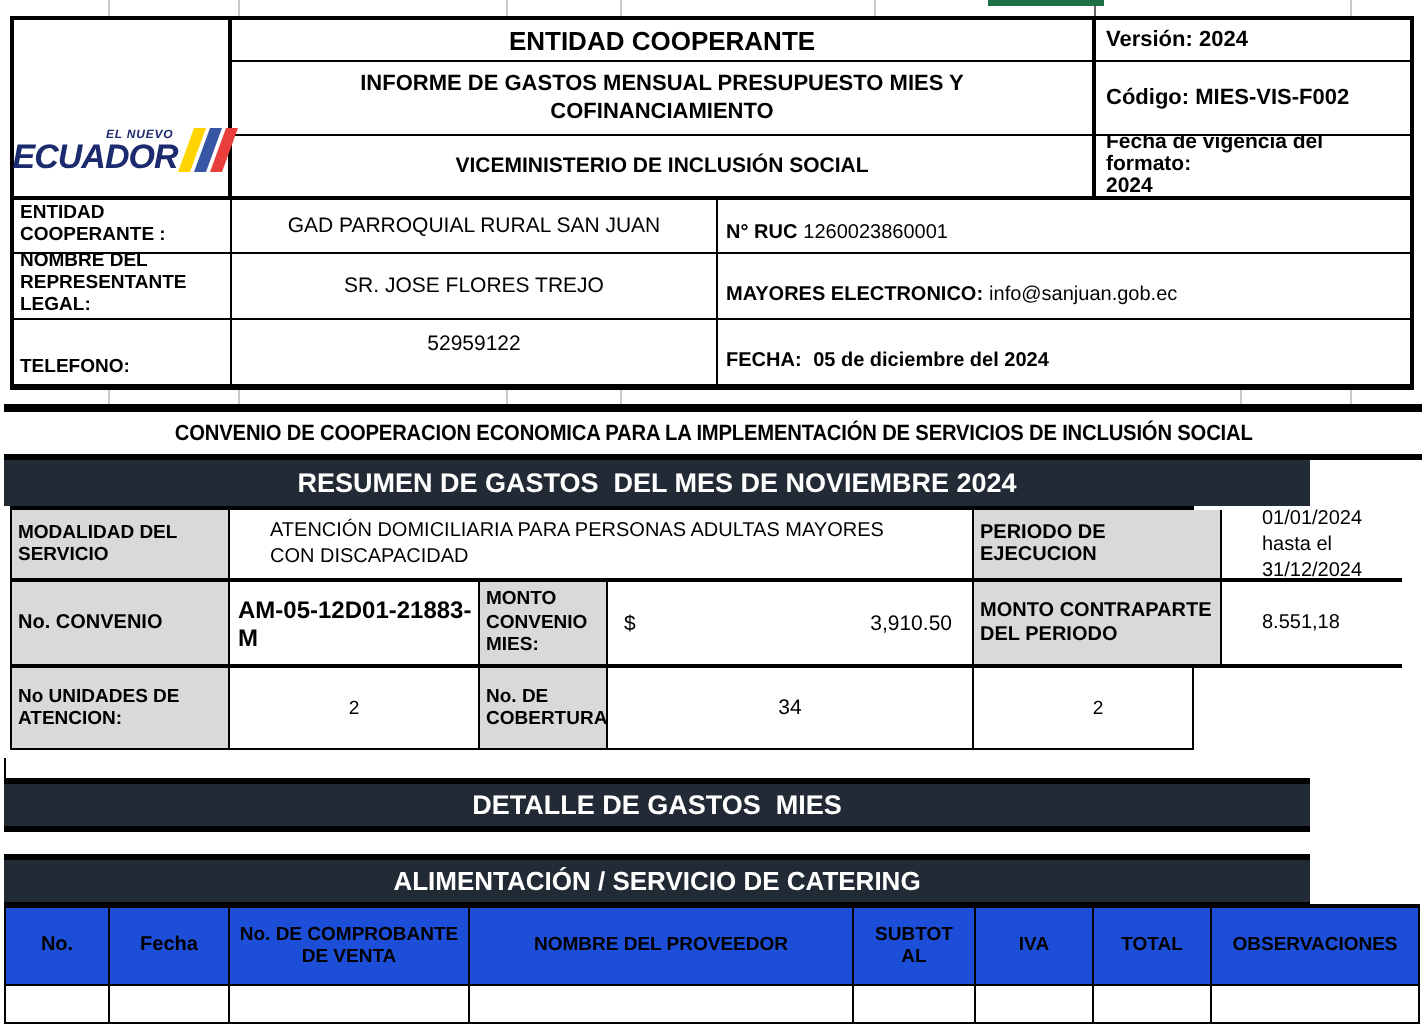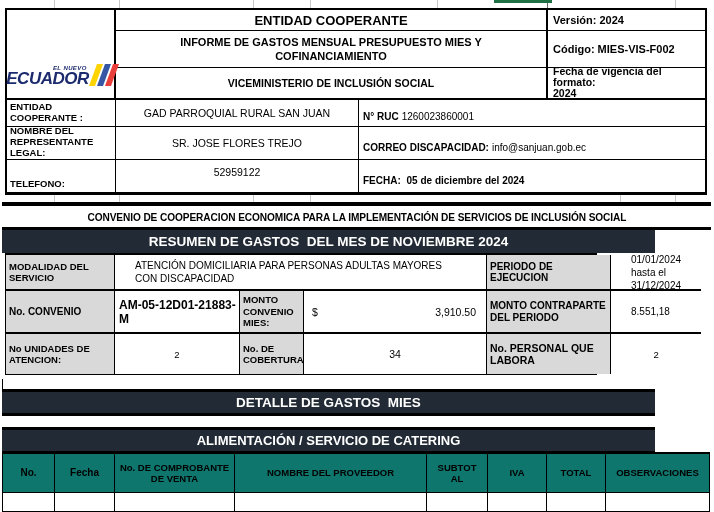--- a/index.html
+++ b/index.html
@@ -95,21 +95,21 @@
   .span3 { grid-column: 2 / 5; }
 
   
   .dtable {
     margin-left: 2px; width: 708px; height: 60px;
     border: 1px solid #000; border-top: 2px solid #000;
     display: grid;
     grid-template-columns: 52px 60px 120px 192px 61px 59px 59px 1fr;
     grid-template-rows: 39px 1fr;
   }
-  .hcell { background: #0f766e; border-right: 1px solid #000; border-bottom: 1px solid #000;
+  .hcell { background: #1d4ed8; border-right: 1px solid #000; border-bottom: 1px solid #000;
            display: flex; align-items: center; justify-content: center; text-align: center;
            font-size: 9.5px; font-weight: 700; line-height: 1.2; padding: 0 3px; }
   .hcell.subtotal { padding: 0 8px; word-break: break-all; }
   .ecell { background: #fff; border-right: 1px solid #000; }
   .dtable .last { border-right: none; }
 </style>
 </head>
 <body>
 
 <div class="sheet">
@@ -154,21 +154,21 @@
     <div class="cell lab bb bot">ENTIDAD COOPERANTE :</div>
     <div class="cell val bb">GAD PARROQUIAL RURAL SAN JUAN</div>
     <div class="cell rcell bb bot" style="padding-bottom:4px">
       <span class="rlab">N° RUC</span>
       <span class="rval">1260023860001</span>
     </div>
 
     <div class="cell lab bb">NOMBRE DEL REPRESENTANTE LEGAL:</div>
     <div class="cell val bb">SR. JOSE FLORES TREJO</div>
     <div class="cell rcell bb bot" style="padding-bottom:6px">
-      <span class="rlab">CORREO DISCAPACIDAD:</span>
+      <span class="rlab">MAYORES ELECTRONICO:</span>
       <span class="rval">info@sanjuan.gob.ec</span>
     </div>
 
     <div class="cell lab bot">TELEFONO:</div>
     <div class="cell val" style="align-items:flex-start; padding-top:6px">52959122</div>
     <div class="cell rcell bot" style="padding-bottom:6px">
       <span class="rlab">FECHA:</span>
       <span class="rval bold"> 05 de diciembre del 2024</span>
     </div>
   </div>
@@ -203,21 +203,20 @@
       <span>$</span>
       <span>3,910.50</span>
     </div>
     <div class="cell gray rlab10">MONTO CONTRAPARTE DEL PERIODO</div>
     <div class="cell rv last">8.551,18</div>
 
     <div class="cell gray rlab9 rowc">No UNIDADES DE ATENCION:</div>
     <div class="cell num rowc" style="font-size:9.5px">2</div>
     <div class="cell gray rlab9 rowc">No. DE COBERTURA</div>
     <div class="cell num rowc">34</div>
-    <div class="cell gray rlab10 rowc" style="font-size:10.5px">No. PERSONAL QUE LABORA</div>
     <div class="cell num rowc last" style="font-size:9.5px">2</div>
   </div>
 
   <div class="gap2">
     <div class="tickleft"></div>
   </div>
 
   <div class="band band2">
     <span>DETALLE DE GASTOS  MIES</span>
   </div>

